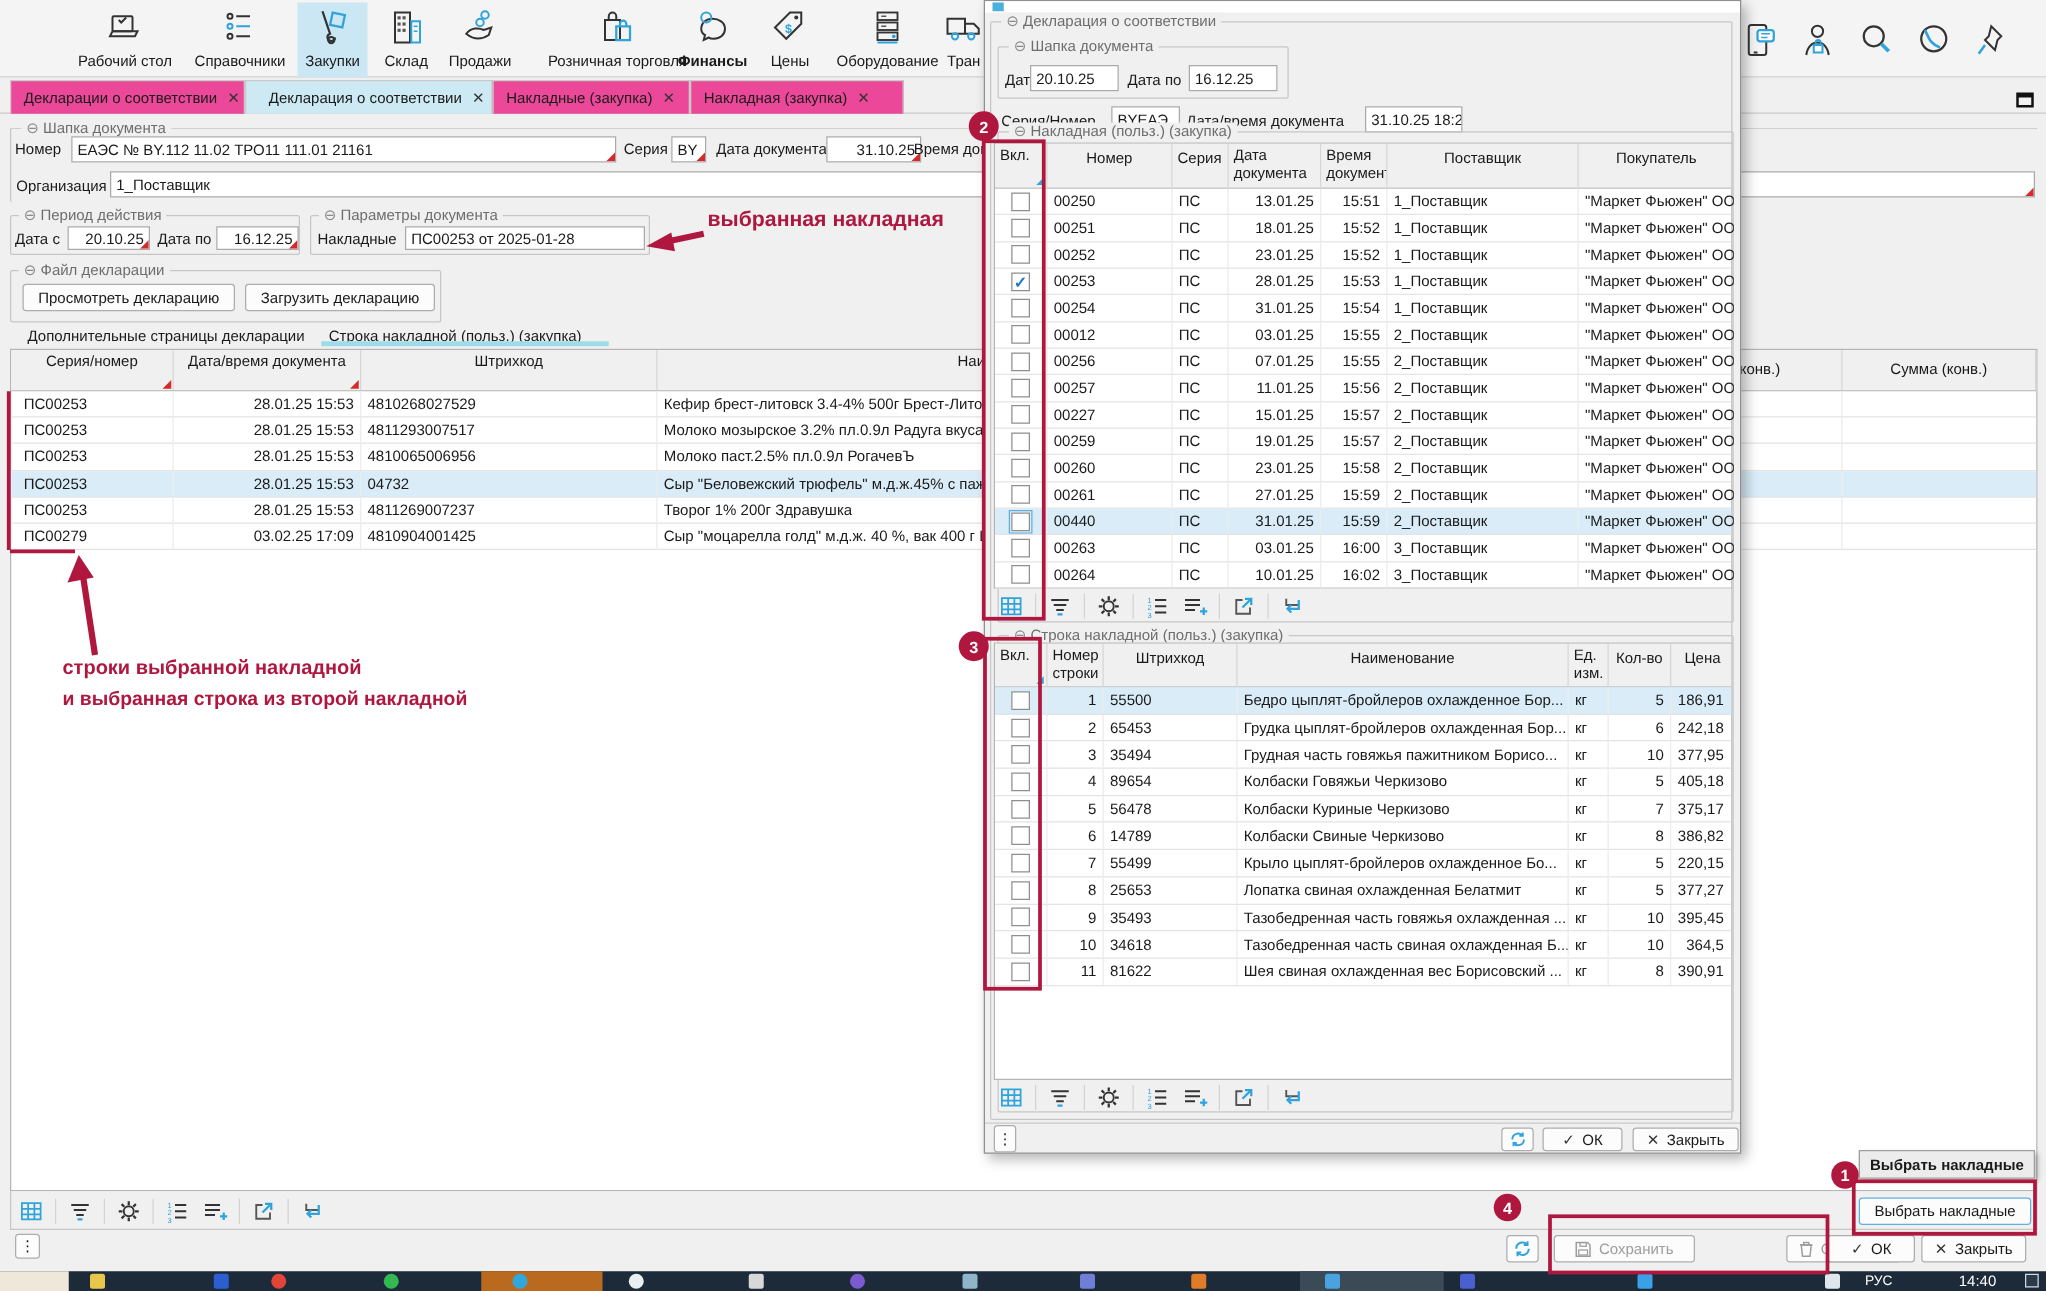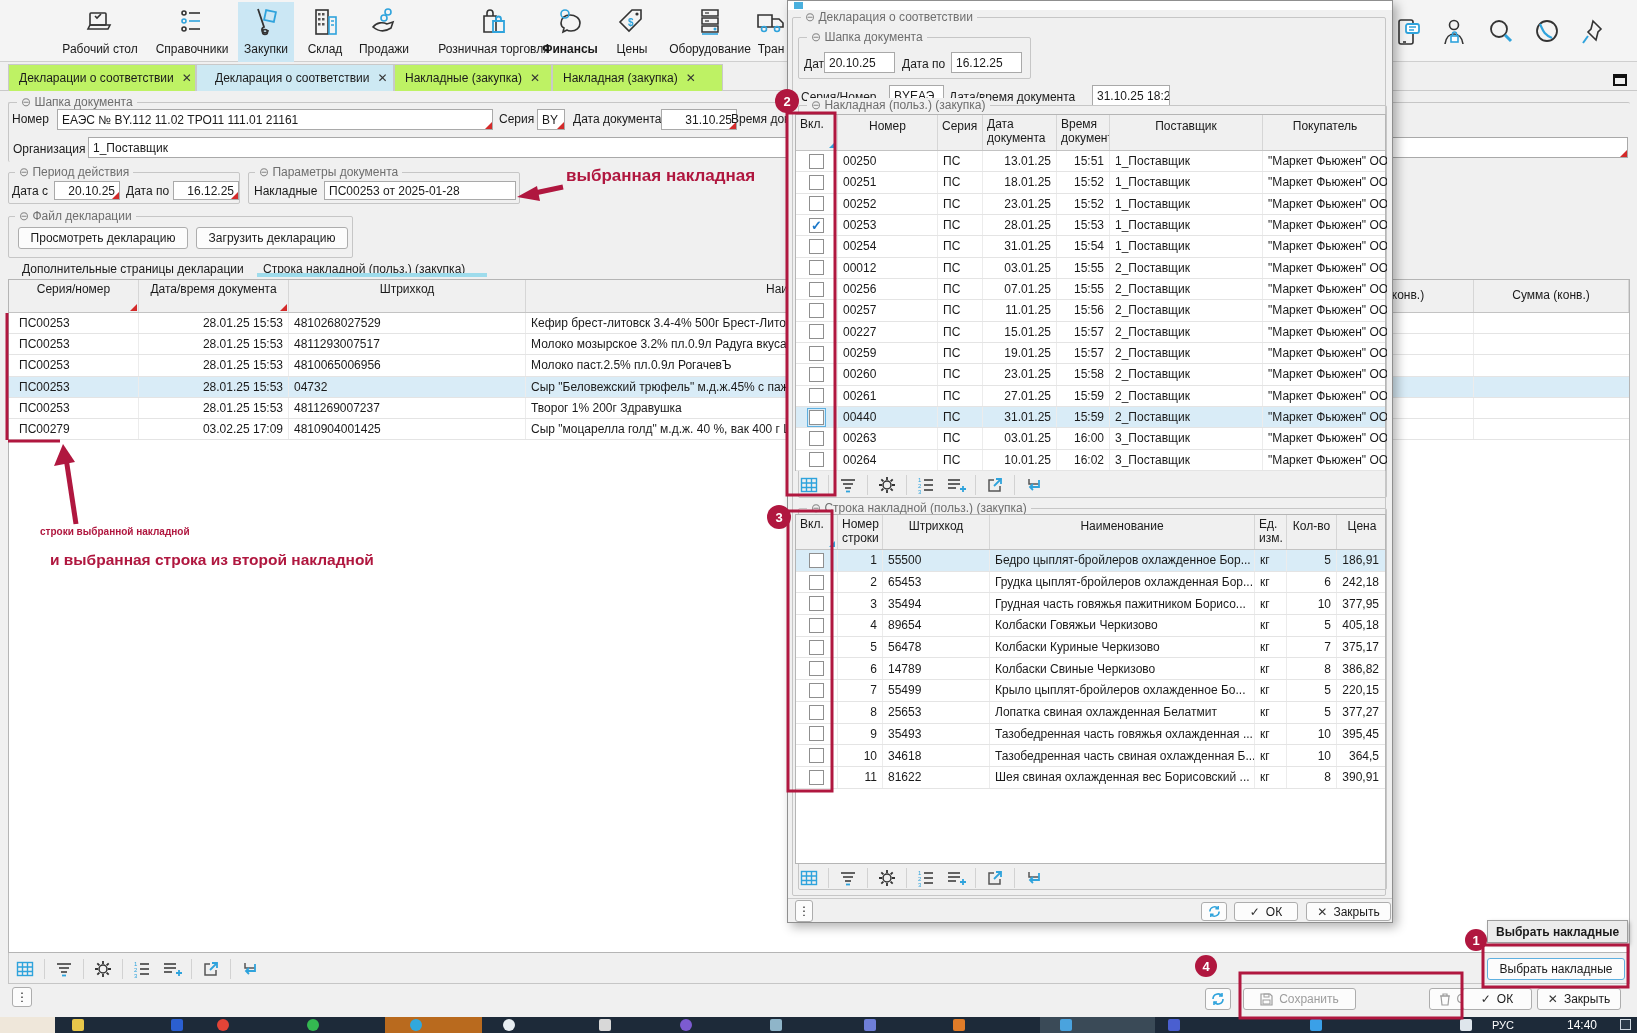--- a/index.html
+++ b/index.html
@@ -27,21 +27,21 @@
 .cb.checked::after{content:"✓";color:#1c78c8;font-weight:bold;font-size:13px;position:absolute;left:1px;top:-1px}
 .redsort::after{content:"";position:absolute;right:1px;bottom:1px;border-left:7px solid transparent;border-bottom:7px solid #d42a2a}
 .bluesort::after{content:"";position:absolute;right:2px;bottom:2px;border-left:6px solid transparent;border-bottom:6px solid #2fa3dc}
 .tb-icons{position:absolute;display:flex;align-items:center;gap:8px}
 .tbi{width:22px;height:22px;display:inline-flex;align-items:center;justify-content:center}
 .tbsep{width:1px;height:20px;background:#d2d2d2;display:inline-block}
 .rb-item{position:absolute;top:2px;height:60px;display:flex;flex-direction:column;align-items:center;justify-content:flex-start}
 .rb-item .rb-ico{height:40px;display:flex;align-items:center}
 .rb-item .rb-lab{font-size:12px;white-space:nowrap}
 .rb-item.active{background:#cbe7f4}
-.tab{position:absolute;top:64px;height:27px;background:#bef264;border:1px solid #c9c9c9;border-bottom:none;display:flex;align-items:center;gap:8px;padding:0 10px;font-size:12px;white-space:nowrap}
+.tab{position:absolute;top:64px;height:27px;background:#ec4899;border:1px solid #c9c9c9;border-bottom:none;display:flex;align-items:center;gap:8px;padding:0 10px;font-size:12px;white-space:nowrap}
 .tab.active{background:#cde9f3}
 .tab .x{font-size:12px;color:#333}
 .ann{color:#b0173f;font-weight:bold;position:absolute;white-space:nowrap}
 .circ{position:absolute;background:#b0173f;color:#fff;border-radius:50%;display:flex;align-items:center;justify-content:center;font-weight:bold;font-size:13px;z-index:61}
 svg{display:block}
 .tooltip{position:absolute;background:#ececec;border:1px solid #9f9f9f;font-weight:bold;display:flex;align-items:center;padding:0 8px;box-shadow:2px 2px 4px rgba(0,0,0,.25);z-index:30}
 </style>
 </head>
 <body>
 
@@ -930,21 +930,21 @@
   <line x1="76" y1="524" x2="66" y2="458" stroke="#b0173f" stroke-width="5"></line>
   <polygon points="63,444 54,466 75,462" fill="#b0173f"></polygon>
   <line x1="563" y1="187" x2="530" y2="194" stroke="#b0173f" stroke-width="5"></line>
   <polygon points="517,197 540,201 537,186" fill="#b0173f"></polygon>
   <rect x="787" y="113" width="48" height="382" fill="none" stroke="#b0173f" stroke-width="3"></rect>
   <rect x="788" y="511" width="44" height="280" fill="none" stroke="#b0173f" stroke-width="3"></rect>
   <rect x="1483" y="945" width="145" height="42" fill="none" stroke="#b0173f" stroke-width="3"></rect>
   <rect x="1240" y="973" width="222" height="45" fill="none" stroke="#b0173f" stroke-width="3"></rect>
 </svg>
 <div class="ann" style="left:566px;top:166px;font-size:17px;z-index:60">выбранная накладная</div>
-<div class="ann" style="left:40px;top:526px;font-size:10px;z-index:60">строки выбранной накладной</div>
+<div class="ann" style="left:50px;top:526px;font-size:16px;z-index:60">строки выбранной накладной</div>
 <div class="ann" style="left:50px;top:551px;font-size:15.5px;z-index:60">и выбранная строка из второй накладной</div>
 <div class="circ" style="left:1465px;top:929px;width:22px;height:22px">1</div>
 <div class="circ" style="left:775px;top:89px;width:24px;height:24px">2</div>
 <div class="circ" style="left:767px;top:505px;width:24px;height:24px">3</div>
 <div class="circ" style="left:1195px;top:955px;width:22px;height:22px">4</div>
 
 <div class="abs" style="left:0;top:1017px;width:1637px;height:16px;background:#1d2a39;z-index:55">
   <div class="abs" style="left:0;top:0;width:55px;height:16px;background:#efe7da"></div>
   <div class="abs" style="left:385px;top:0;width:97px;height:16px;background:#b96a1e"></div>
   <div class="abs" style="left:1040px;top:0;width:115px;height:16px;background:#3a4a57"></div>

